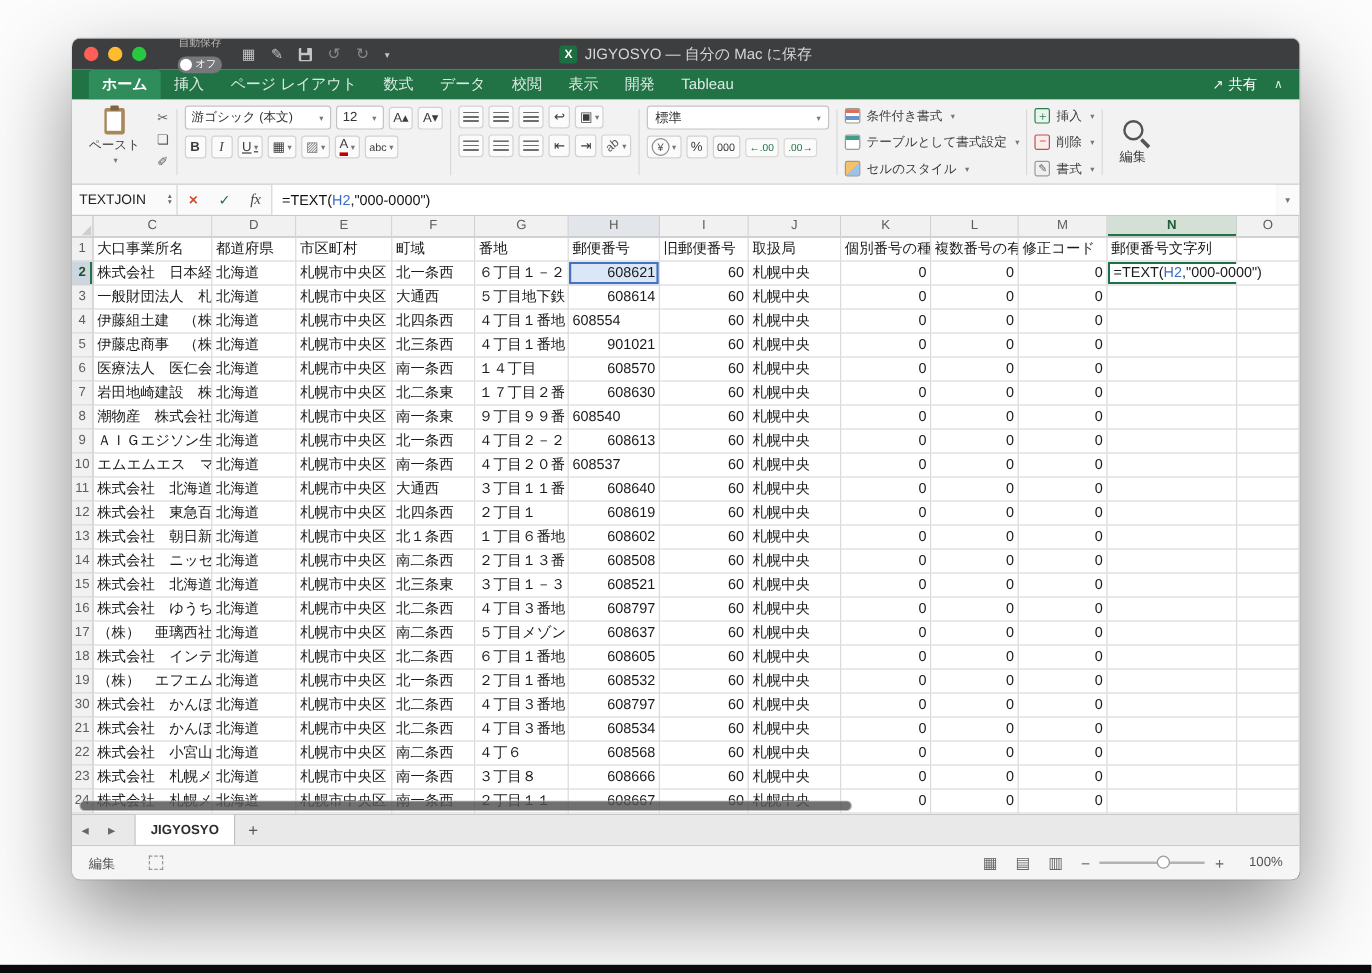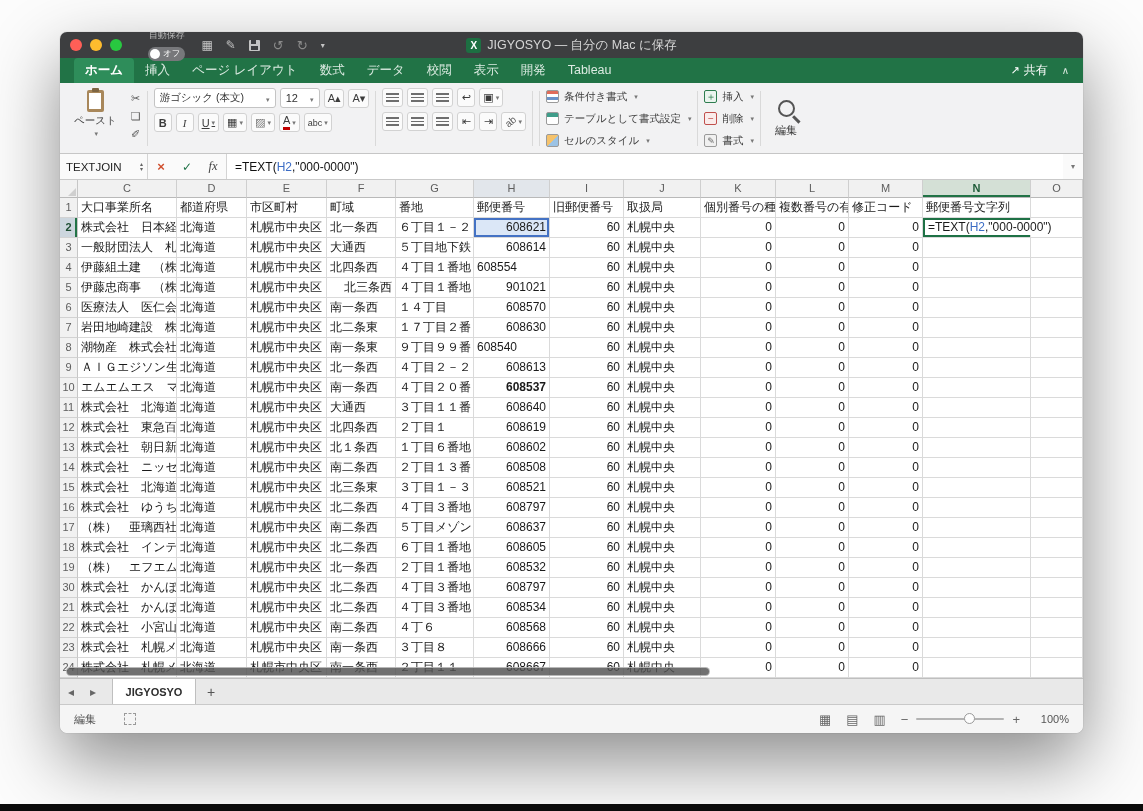--- a/index.html
+++ b/index.html
@@ -281,20 +281,37 @@
         <span class="smbtn">
             <span>⇥</span>
           </span>
         <span class="smbtn dd">
             <span class="rot">ab</span>
           </span>
       </div>
     </div>
     <div class="vsep"></div>
 
+    <div class="rgroup">
+      <div class="rrow">
+        <div class="numfmt">
+          <span>標準</span>
+          <span class="dd"></span>
+        </div>
+      </div>
+      <div class="rrow">
+        <span class="smbtn dd">
+            <span class="coin">¥</span>
+          </span>
+        <span class="smbtn">%</span>
+        <span class="smbtn" style="font-size:9px">000</span>
+        <span class="decbtn">←.00</span>
+        <span class="decbtn">.00→</span>
+      </div>
+    </div>
     <div class="vsep"></div>
 
     <div class="rgroup" style="justify-content:center">
       <div class="stylebtn dd">
         <span class="ic13 ic-cf"></span>
         <span class="lbl">条件付き書式</span>
       </div>
       <div class="stylebtn dd">
         <span class="ic13 ic-table"></span>
         <span class="lbl">テーブルとして書式設定</span>
@@ -434,21 +451,21 @@
           <div class="cell" style="width: 73px; text-align: right;">0</div>
           <div class="cell" style="width: 74px; text-align: right;">0</div>
           <div class="cell" style="width: 108px; text-align: left;"></div>
           <div class="cell" style="width: 52px; text-align: left;"></div>
         </div>
         <div class="grow">
           <div class="rowhead" style="width: 18px;">5</div>
           <div class="cell" style="width: 99px; text-align: left;">伊藤忠商事　（株</div>
           <div class="cell" style="width: 70px; text-align: left;">北海道</div>
           <div class="cell" style="width: 80px; text-align: left;">札幌市中央区</div>
-          <div class="cell" style="width: 69px; text-align: right;">北三条西</div>
+          <div class="cell" style="width: 69px; text-align: left;">北三条西</div>
           <div class="cell" style="width: 78px; text-align: left;">４丁目１番地</div>
           <div class="cell" style="width: 76px; text-align: right;">901021</div>
           <div class="cell" style="width: 74px; text-align: right;">60</div>
           <div class="cell" style="width: 77px; text-align: left;">札幌中央</div>
           <div class="cell" style="width: 75px; text-align: right;">0</div>
           <div class="cell" style="width: 73px; text-align: right;">0</div>
           <div class="cell" style="width: 74px; text-align: right;">0</div>
           <div class="cell" style="width: 108px; text-align: left;"></div>
           <div class="cell" style="width: 52px; text-align: left;"></div>
         </div>
@@ -516,21 +533,21 @@
           <div class="cell" style="width: 108px; text-align: left;"></div>
           <div class="cell" style="width: 52px; text-align: left;"></div>
         </div>
         <div class="grow">
           <div class="rowhead" style="width: 18px;">10</div>
           <div class="cell" style="width: 99px; text-align: left;">エムエムエス　マ</div>
           <div class="cell" style="width: 70px; text-align: left;">北海道</div>
           <div class="cell" style="width: 80px; text-align: left;">札幌市中央区</div>
           <div class="cell" style="width: 69px; text-align: left;">南一条西</div>
           <div class="cell" style="width: 78px; text-align: left;">４丁目２０番</div>
-          <div class="cell" style="width: 76px; text-align: right; font-weight: bold;">608537</div>
+          <div class="cell" style="width: 76px; text-align: left;">608537</div>
           <div class="cell" style="width: 74px; text-align: right;">60</div>
           <div class="cell" style="width: 77px; text-align: left;">札幌中央</div>
           <div class="cell" style="width: 75px; text-align: right;">0</div>
           <div class="cell" style="width: 73px; text-align: right;">0</div>
           <div class="cell" style="width: 74px; text-align: right;">0</div>
           <div class="cell" style="width: 108px; text-align: left;"></div>
           <div class="cell" style="width: 52px; text-align: left;"></div>
         </div>
         <div class="grow">
           <div class="rowhead" style="width: 18px;">11</div>

